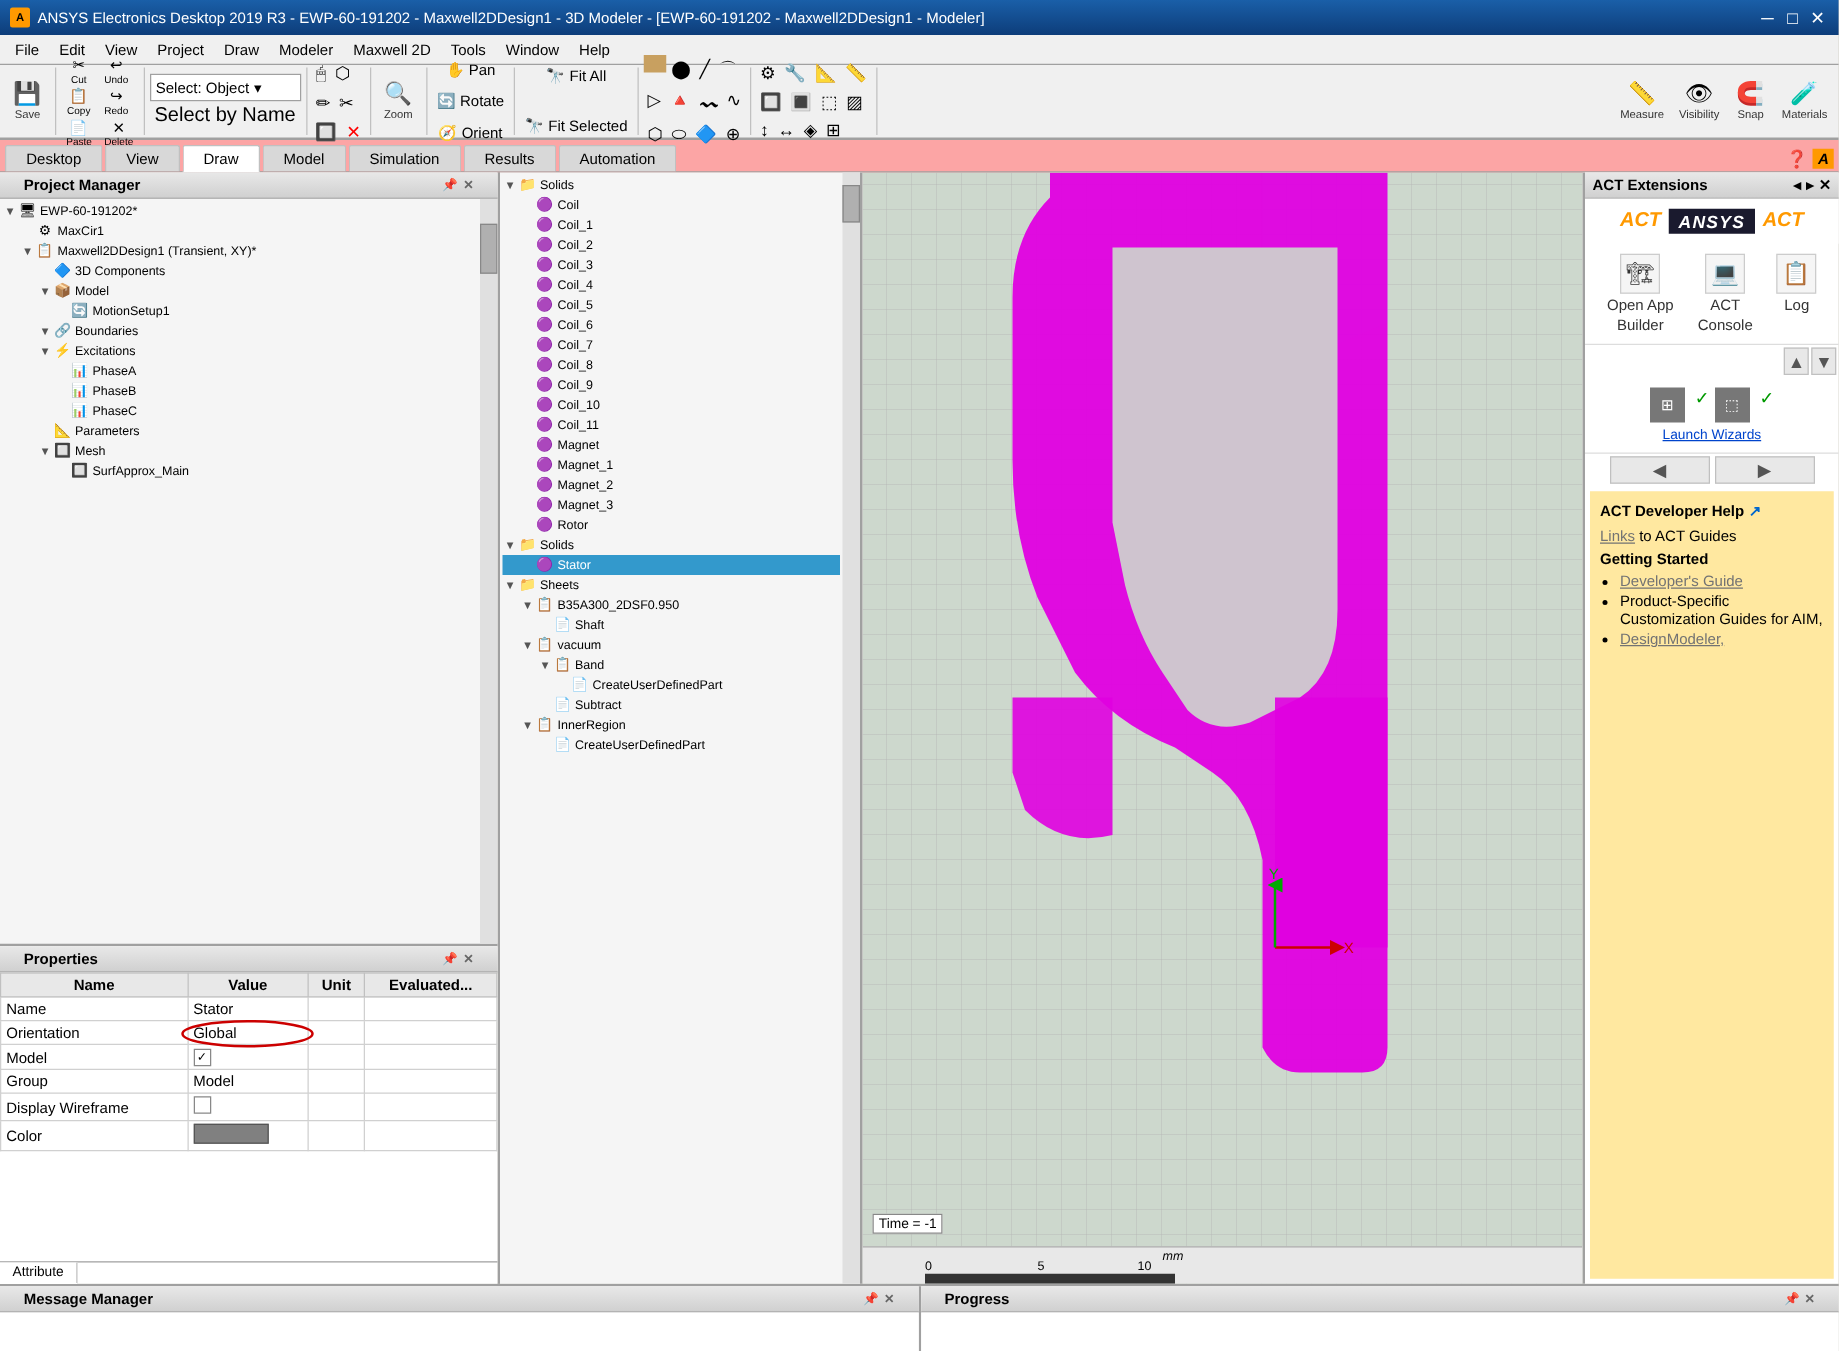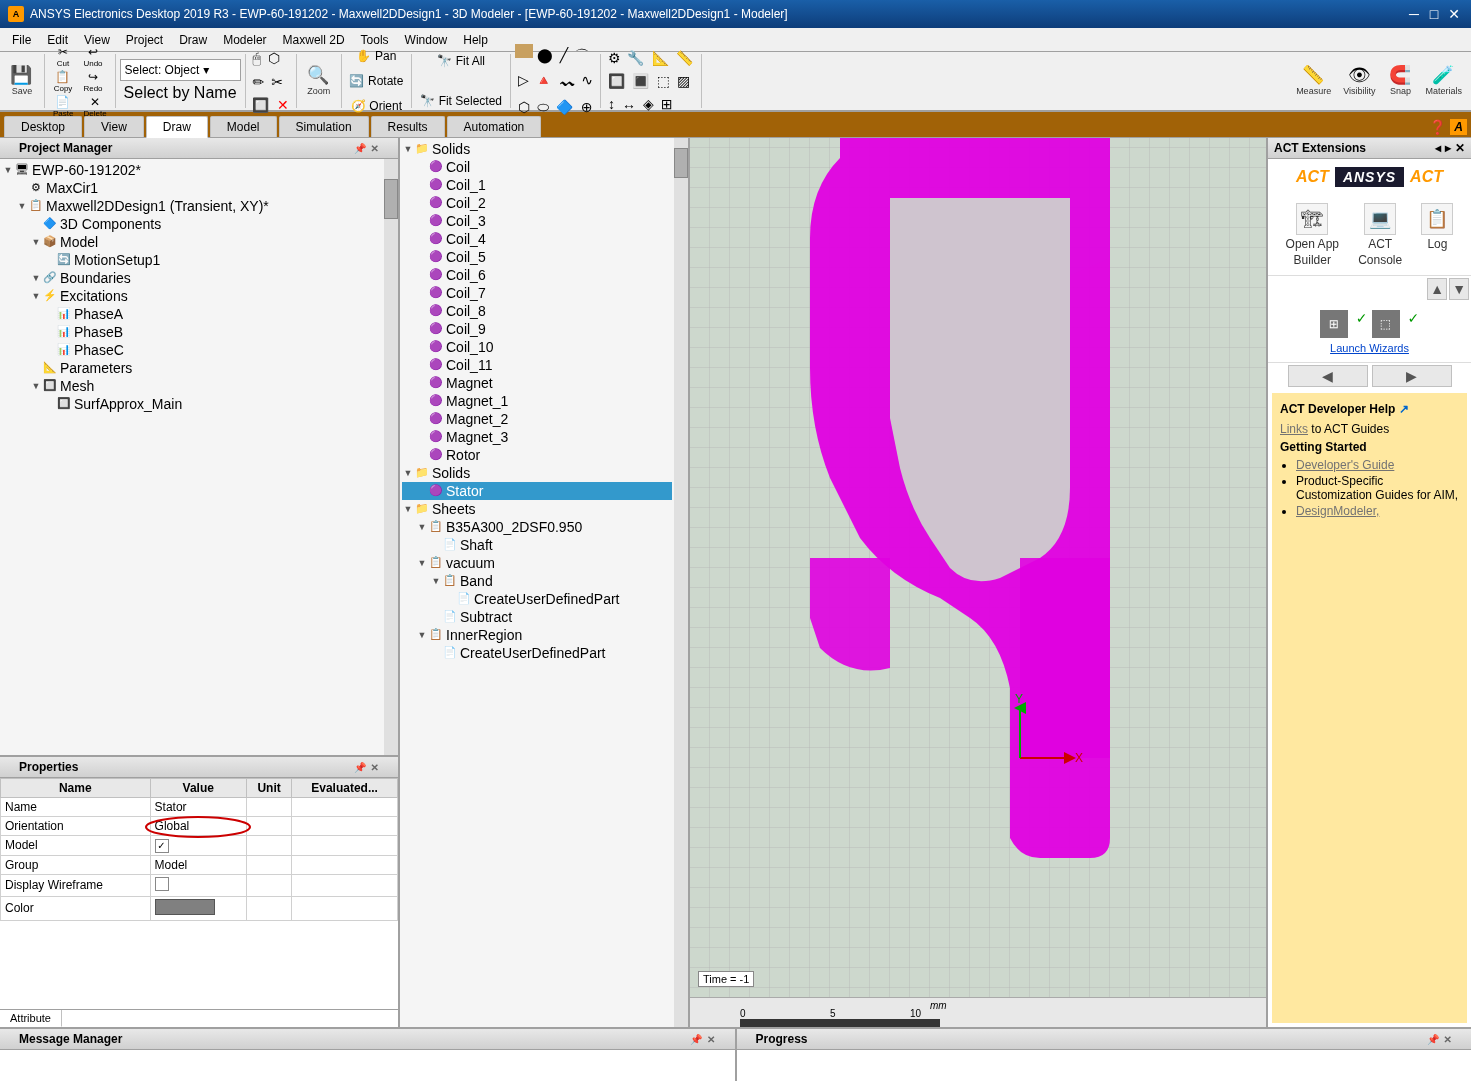--- a/index.html
+++ b/index.html
@@ -88,21 +88,21 @@
       font-size: 11px;
       height: 22px;
       display: flex;
       align-items: center;
       gap: 4px;
       min-width: 110px;
     }
 
     
     #tabbar {
-      background: #a16207;
+      background: #fca5a5;
       border-bottom: 1px solid #a0a0a0;
       display: flex;
       align-items: flex-end;
       padding: 0 4px;
       height: 26px;
     }
     .tab {
       padding: 3px 16px;
       cursor: pointer;
       border: 1px solid #c0c0c0;
@@ -156,21 +156,21 @@
       display: flex;
       align-items: center;
       padding: 1px 0;
       cursor: pointer;
       white-space: nowrap;
       font-size: 11px;
     }
     .tree-indent { display: inline-block; }
     .tree-expand { display: inline-block; width: 12px; font-size: 9px; color: #555; cursor: pointer; text-align: center; }
     .tree-icon { display: inline-block; width: 16px; height: 14px; margin-right: 2px; text-align: center; font-size: 11px; }
-    .tree-label { font-size: 14px; text-align: center; }
+    .tree-label { font-size: 10px; text-align: center; }
 
     
     #properties-panel {
       background: white;
       flex: 0 0 270px;
       display: flex;
       flex-direction: column;
     }
     .props-table { width: 100%; border-collapse: collapse; font-size: 11px; }
     .props-table th { background: #e8e8e8; border: 1px solid #c0c0c0; padding: 2px 4px; font-weight: bold; }

